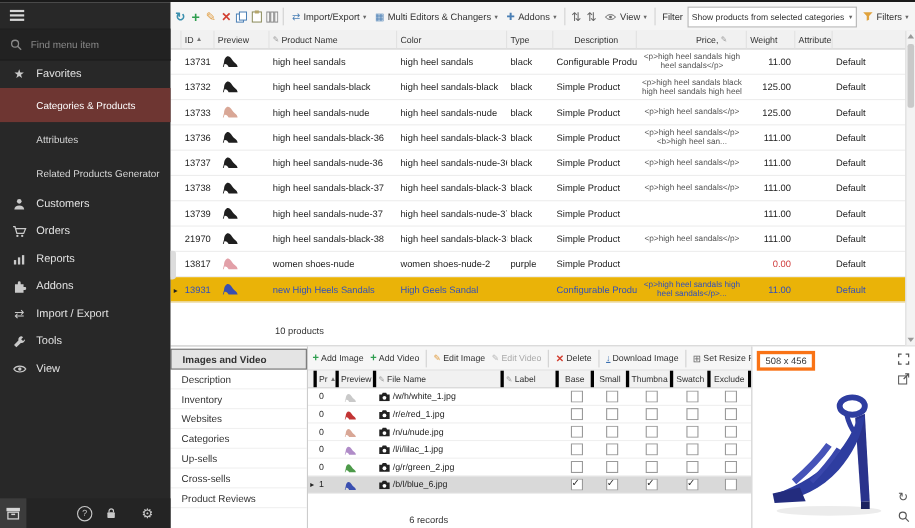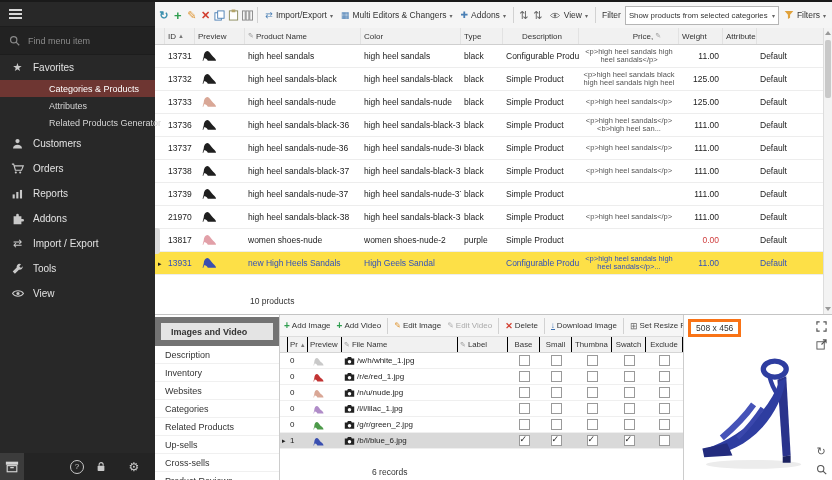--- a/index.html
+++ b/index.html
@@ -10,21 +10,21 @@
   #sidebar{position:absolute;left:0;top:0;width:155px;height:478px;background:#282828;color:#ddd;z-index:5;}
   .burger-row{height:24px;display:flex;align-items:center;padding-left:9px;border-bottom:1px solid #1d1d1d;}
   .burger{display:inline-flex;flex-direction:column;gap:2px;cursor:pointer;}
   .burger i{display:block;width:13px;height:2px;background:#d8d8d8;}
   .search-row{height:27px;display:flex;align-items:center;gap:6px;padding-left:9px;border-bottom:1px solid #1d1d1d;background:#222;}
   .search-input{background:transparent;border:none;outline:none;color:#bbb;font-size:9px;width:105px;font-family:inherit;}
   .search-input::placeholder{color:#8a8a8a;}
   .sitem{display:flex;align-items:center;height:25px;gap:8px;padding-left:10px;cursor:pointer;}
   .sitem .sicon{width:15px;display:inline-flex;justify-content:center;color:#c9c9c9;font-size:11px;}
   .sitem .slab{font-size:10px;color:#e2e2e2;white-space:nowrap;}
-  .sitem.sub{height:17px;padding-left:49px;}
+  .sitem.sub{height:31px;padding-left:33px;}
   .sitem.sub .slab{font-size:9px;color:#d5d5d5;}
   .sitem.sub.active{background:#6e3632;}
   .sitem.sub.active .slab{color:#fff;}
   .sbottom{position:absolute;left:0;bottom:0;width:155px;height:27px;display:flex;align-items:center;background:#242424;}
   .sbbtn{display:inline-flex;align-items:center;justify-content:center;width:24px;height:27px;cursor:pointer;color:#c9c9c9;}
   .sbbtn.boxed{background:#3c3c3c;}
   .sbspacer{flex:1;}
   .helpc{display:inline-flex;width:12px;height:12px;border:1px solid #c9c9c9;border-radius:50%;font-size:8px;align-items:center;justify-content:center;color:#c9c9c9;}
   .gear{font-size:12px;color:#c9c9c9;}
   .sbottom .sbbtn+.sbbtn{margin-right:9px;}
@@ -52,21 +52,21 @@
   
   #grid{position:absolute;left:0;top:26px;right:8px;height:286px;background:#fff;}
   .gcols{display:grid;grid-template-columns:10px 30px 50px 116px 100px 42px 76px 100px 44px 34px 1fr;align-items:center;}
   .phead{height:16px;background:#f1f1f1;border-bottom:1px solid #cfcfcf;}
   .hcell{font-size:8px;color:#333;padding-left:3px;display:flex;align-items:center;gap:2px;height:16px;border-right:1px solid #e2e2e2;overflow:hidden;white-space:nowrap;}
   .hcell.hdesc{justify-content:center;}
   .hcell.hprice{justify-content:flex-end;padding-right:17px;}
   .sort-asc{font-size:6px;color:#777;}
   .hpencil{font-size:7px;color:#999;}
   .prow{height:22px;border-bottom:1px solid #ededed;cursor:pointer;color:#222;}
-  .prow.selected{background:#fde047;color:#3150bc;}
+  .prow.selected{background:#eab308;color:#3150bc;}
   .cell{font-size:8.5px;padding-left:3px;overflow:hidden;white-space:nowrap;}
   .cdesc{font-size:7.5px;line-height:8.5px;color:#555;text-align:center;white-space:normal;max-height:17px;overflow:hidden;}
   .prow.selected .cdesc{color:#3150bc;}
   .cprice{text-align:right;padding-right:4px;}
   .cprice.red{color:#d04040;}
   .exp{display:inline-block;width:8px;font-size:7px;color:#222;}
   .exp.show::before{content:"▸";}
   .shoe{display:inline-flex;}
   .shoe svg{display:block;}
   [data-color="black"]{color:#1f1f1f;}
@@ -81,34 +81,34 @@
   #vscroll{position:absolute;right:0;top:26px;width:8px;height:286px;background:#f3f3f3;border-left:1px solid #ddd;z-index:4;}
   #vscroll .arr{position:absolute;left:1px;width:0;height:0;border-left:3px solid transparent;border-right:3px solid transparent;}
   #vscroll .up{top:3px;border-bottom:4px solid #999;}
   #vscroll .dn{bottom:3px;border-top:4px solid #999;}
   #vscroll .thumb{position:absolute;left:1px;top:12px;width:6px;height:58px;background:#c9c9c9;border-radius:2px;}
 
   
   #bottom{position:absolute;left:0;top:312px;right:0;bottom:0;border-top:1px solid #c4c4c4;display:flex;background:#fff;}
   #tabs{width:125px;border-right:1px solid #ccc;box-sizing:border-box;padding-top:2px;}
   .tab{height:17px;display:flex;align-items:center;padding-left:10px;font-size:9px;color:#333;border-bottom:1px solid #f0f0f0;cursor:pointer;white-space:nowrap;}
-  .tab.active{background:#e4e4e4;border:6px solid #737373;font-weight:bold;}
+  .tab.active{background:#e4e4e4;border:1px solid #737373;font-weight:bold;}
   #middle{flex:1;position:relative;min-width:0;}
   #img-toolbar{height:21px;background:#f6f6f6;border-bottom:1px solid #ddd;display:flex;align-items:center;gap:2px;padding:0 2px;overflow:hidden;white-space:nowrap;}
   .ibtn{display:inline-flex;align-items:center;gap:2px;font-size:8px;color:#333;padding:1px 2px;cursor:pointer;flex:none;}
   .ibtn.disabled{color:#aaa;}
   .ibtn .plus{color:#2f9e4f;font-weight:bold;font-size:10px;}
   .ibtn .pencil{color:#e09a3c;font-size:8px;}
   .ibtn .pencil.gray{color:#b5b5b5;}
   .ibtn .cross{color:#d23f31;font-weight:bold;font-size:9px;}
   .ibtn .dl{color:#3a6fb0;font-weight:bold;border-bottom:1.5px solid #3a6fb0;line-height:7px;font-size:8px;}
   .ibtn .rsz{color:#666;font-size:9px;}
   .icols{display:grid;grid-template-columns:8px 20px 34px 116px 50px 32px 32px 40px 34px 1fr;align-items:center;}
   .ihead{height:15px;background:#f1f1f1;border-bottom:1px solid #d5d5d5;}
-  .ihc{font-size:7.8px;color:#333;padding-left:2px;display:flex;align-items:center;gap:2px;overflow:hidden;white-space:nowrap;height:15px;border-right:1px solid #000000;}
+  .ihc{font-size:7.8px;color:#333;padding-left:2px;display:flex;align-items:center;gap:2px;overflow:hidden;white-space:nowrap;height:15px;border-right:3px solid #000000;}
   .ihc.cen{justify-content:center;padding-left:0;}
   .irow{height:15px;border-bottom:1px solid #efefef;cursor:pointer;}
   .irow.selected{background:#d9d9d9;}
   .icell{font-size:8px;color:#222;padding-left:2px;overflow:hidden;white-space:nowrap;display:flex;align-items:center;gap:2px;}
   .icell.cen{justify-content:center;padding-left:0;}
   .mark{font-size:7px;color:#222;}
   .mark.show::before{content:"▸";}
   .cb{width:9px;height:9px;border:1px solid #9a9a9a;background:#fff;display:inline-block;position:relative;}
   .cb.checked::after{content:"✓";position:absolute;left:0px;top:-2px;font-size:9px;color:#2a2a2a;}
   .cam{flex:none;}
@@ -564,21 +564,20 @@
           <div class="tab active">Images and Video</div>
 
           <div class="tab">Description</div>
 
           <div class="tab">Inventory</div>
 
           <div class="tab">Websites</div>
 
           <div class="tab">Categories</div>
 
-          <div class="tab">Related Products</div>
 
           <div class="tab">Up-sells</div>
 
           <div class="tab">Cross-sells</div>
 
           <div class="tab">Product Reviews</div>
         </div>
 
       <div id="middle">
         <div id="img-toolbar">

